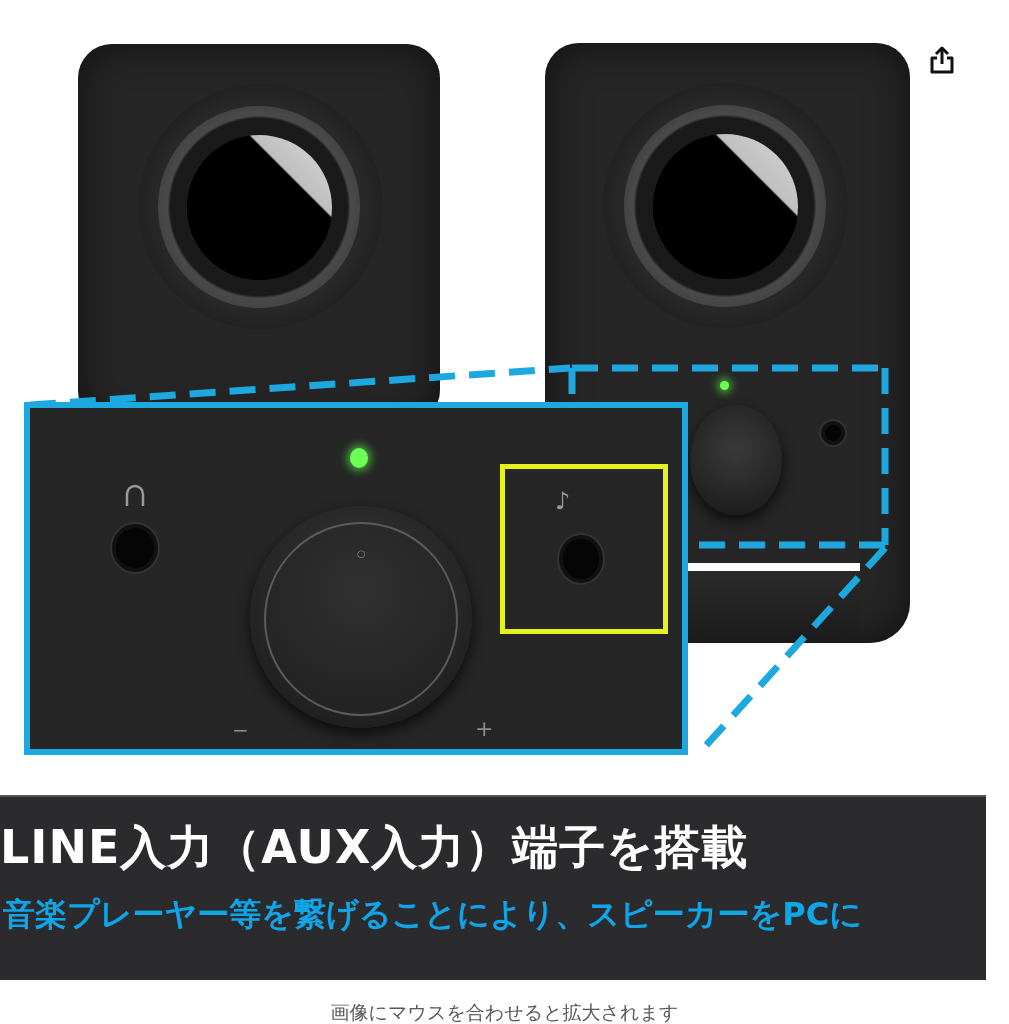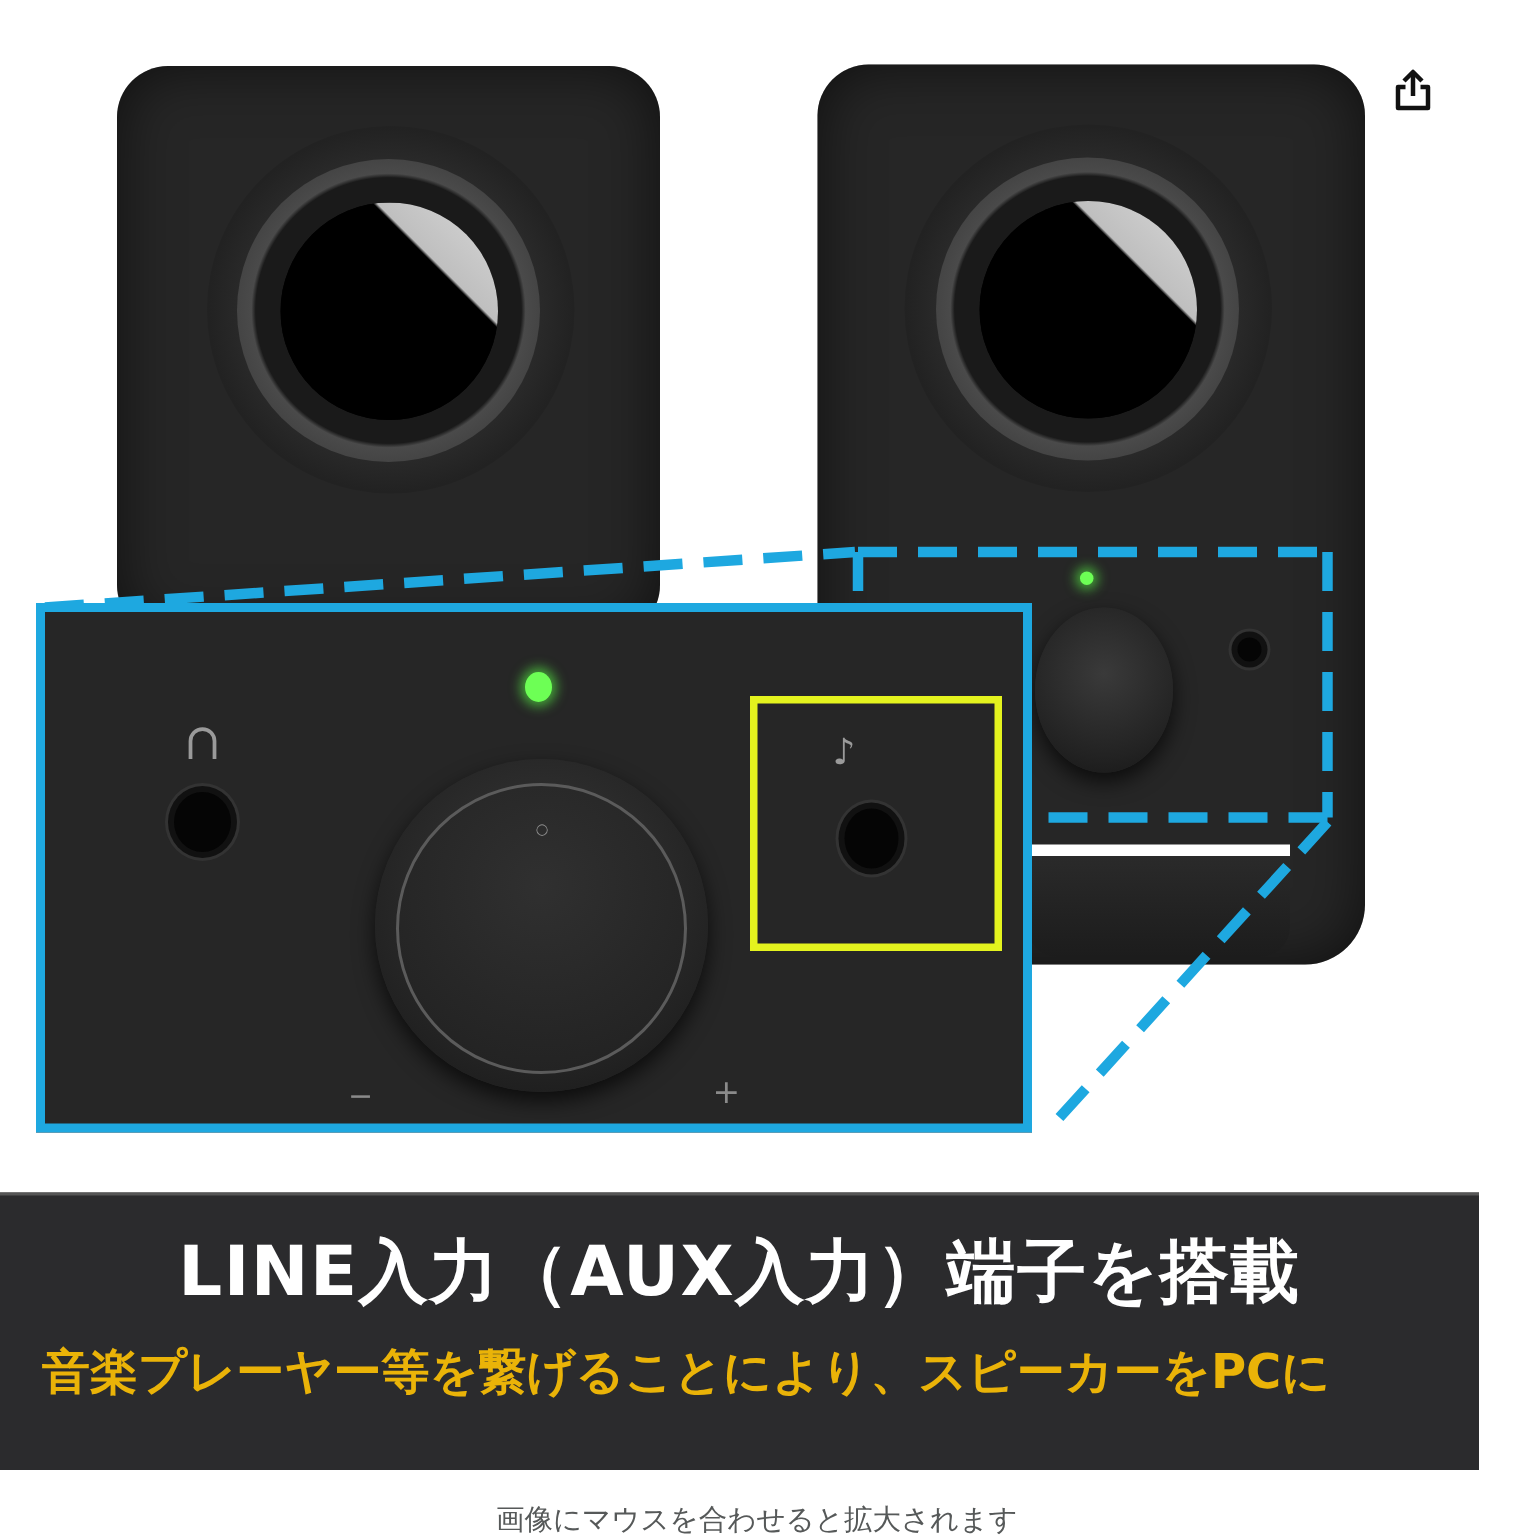--- a/index.html
+++ b/index.html
@@ -25,24 +25,24 @@
           box-shadow: 0 0 0 4px #111, 0 0 0 6px #333; }
   .knob-outer { position: absolute; border-radius: 50%;
                 background: radial-gradient(circle at 50% 40%, #3a3a3a, #222 70%, #161616 100%);
                 box-shadow: 0 6px 14px rgba(0,0,0,0.7); }
   .knob-inner { position: absolute; border-radius: 50%; border: 2px solid #5b5b5b;
                 background: radial-gradient(circle at 50% 35%, #303030, #232323 80%); }
   .glyph { position: absolute; color: #8a8a8a; font-family: "DejaVu Sans", sans-serif; }
   .highlight { position: absolute; border: 5px solid #e4f31e; box-sizing: border-box; }
   .caption-bar { position: absolute; left: 0; top: 795px; width: 986px; height: 183px;
                  background: #2b2b2d; border-top: 2px solid #555; }
-  .caption-title { position: absolute; left: 0; width: 100%; top: 20px; text-align: center;
+  .caption-title { position: absolute; left: 0; width: 100%; top: 20px; 
                    color: #fff; font-size: 46px; font-weight: bold; letter-spacing: 1px;
                    font-family: "DejaVu Sans", sans-serif; }
-  .caption-line { position: absolute; left: 28px; color: #eab308; font-size: 32px; font-weight: bold;
+  .caption-line { position: absolute; left: 3px; color: #0ea5e9; font-size: 32px; font-weight: bold;
                   white-space: nowrap; font-family: "DejaVu Sans", sans-serif; }
   .share-btn { position: absolute; left: 922px; top: 40px; width: 40px; height: 40px;
                display: flex; align-items: center; justify-content: center; cursor: pointer; }
   .zoom-hint { position: absolute; left: 0; width: 1009px; top: 1000px; text-align: center;
                font-size: 19px; color: #565959; font-family: "DejaVu Sans", sans-serif; }
   svg.overlay { position: absolute; left: 0; top: 0; pointer-events: none; }
 </style>
 </head>
 <body>
 

